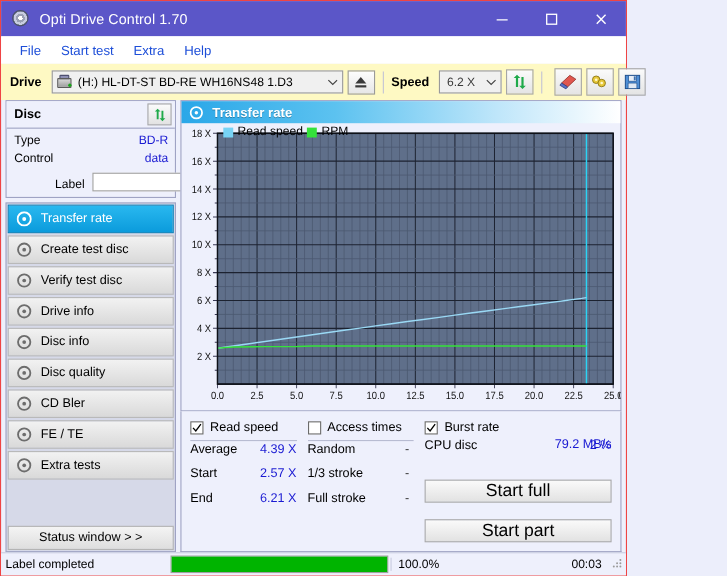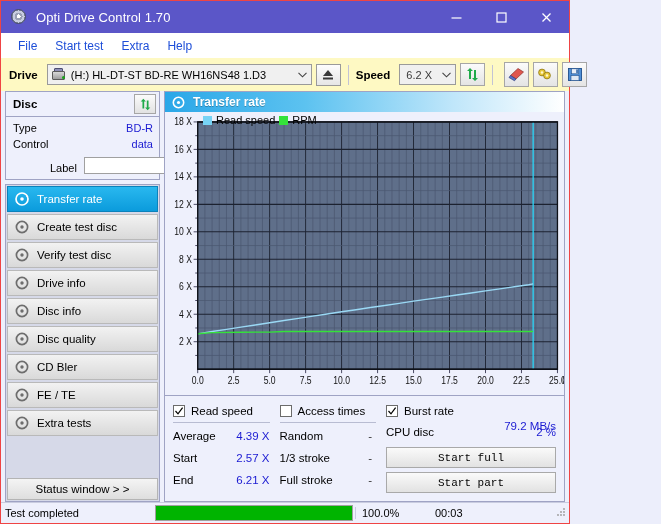--- a/index.html
+++ b/index.html
@@ -188,46 +188,46 @@
   .statcol.c3{flex:0 0 170px;padding-right:0;}
   .cbrow{display:flex;align-items:center;height:17px;}
   .cb{
     width:12px;height:12px;background:#fff;border:1px solid #6b6b6b;
     box-sizing:border-box;margin-right:6px;flex:0 0 12px;
     display:flex;align-items:center;justify-content:center;
   }
   .cbrow .nm{font-size:11.5px;}
   .cbrow .rv{margin-left:auto;color:#1a1ad2;font-size:11.5px;margin-top:30px;}
   .hr{height:1px;background:#b8bcd2;margin:3px 0 2px 0;}
-  .srow{display:flex;align-items:center;height:22px;font-size:11.5px;}
+  .srow{display:flex;align-items:flex-start;height:22px;font-size:11.5px;}
   .srow .k{color:#000;}
   .srow .v{margin-left:auto;color:#1a1ad2;}
   .srow .v.dash{color:#333;padding-right:4px;}
   .actbtn{
     height:21px;background:linear-gradient(#fafafa,#e2e2e2);
     border:1px solid #a9a9a9;box-sizing:border-box;
     display:flex;align-items:center;justify-content:center;
-    font-size:11px;margin-top:4px;font-family:Liberation Mono, monospace;
+    font-size:16px;margin-top:15px;
   }
   .c3spacer{height:2px;}
 
   
   .statusbar{
     height:20px;flex:0 0 20px;display:flex;align-items:center;
     background:#eef0fc;border-top:1px solid #c9cce0;
     font-size:11px;
   }
   .sb-text{width:152px;flex:0 0 152px;padding-left:4px;box-sizing:border-box;}
   .sb-prog{
     flex:1 1 auto;height:16px;margin:0 2px;background:#ffffff;border:1px solid #a0a0a0;
     box-sizing:border-box;position:relative;display:flex;align-items:center;
   }
   .sb-bar{height:100%;background:#00b400;}
   .sb-pct{width:80px;flex:0 0 80px;padding-left:6px;box-sizing:border-box;border-left:1px solid #c9cce0;}
-  .sb-time{width:120px;flex:0 0 120px;text-align:left;padding-right:8px;box-sizing:border-box;}
+  .sb-time{width:120px;flex:0 0 120px;text-align:right;padding-right:8px;box-sizing:border-box;}
   .sb-grip{width:14px;flex:0 0 14px;height:14px;position:relative;}
 </style>
 </head>
 <body>
 
 <div class="app">
 
   <div class="titlebar">
     <span class="title-icon">
       <span class="disc-glyph"></span>
@@ -671,21 +671,21 @@
             <div class="actbtn">Start full</div>
             <div class="actbtn">Start part</div>
           </div>
 
         </div>
       </div>
     </div>
   </div>
 
   <div class="statusbar">
-    <span class="sb-text">Test completed</span>
+    <span class="sb-text">Label completed</span>
     <span class="sb-prog">
       <span class="sb-bar" id="progbar" style="width: 100%;"></span>
     </span>
     <span class="sb-pct">100.0%</span>
     <span class="sb-time">00:03</span>
     <span class="sb-grip">
       <svg width="12" height="12" viewBox="0 0 12 12">
         <circle cx="9" cy="9" r="0.9" fill="#9a9a9a"></circle>
           <circle cx="6" cy="9" r="0.9" fill="#9a9a9a"></circle>
         <circle cx="9" cy="6" r="0.9" fill="#9a9a9a"></circle>

